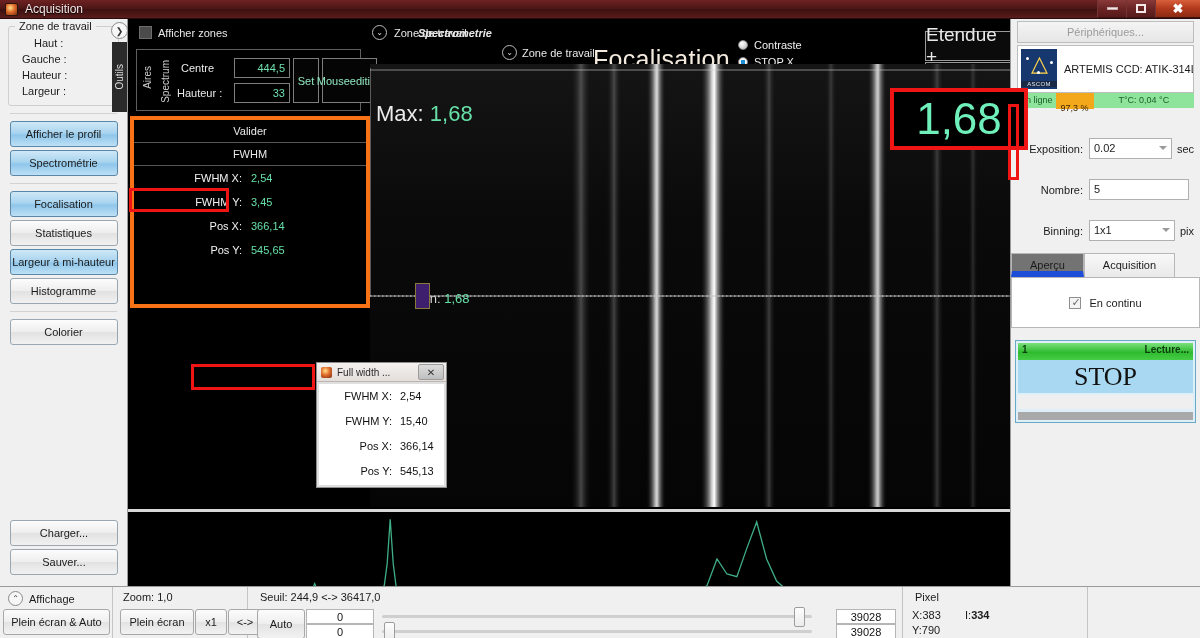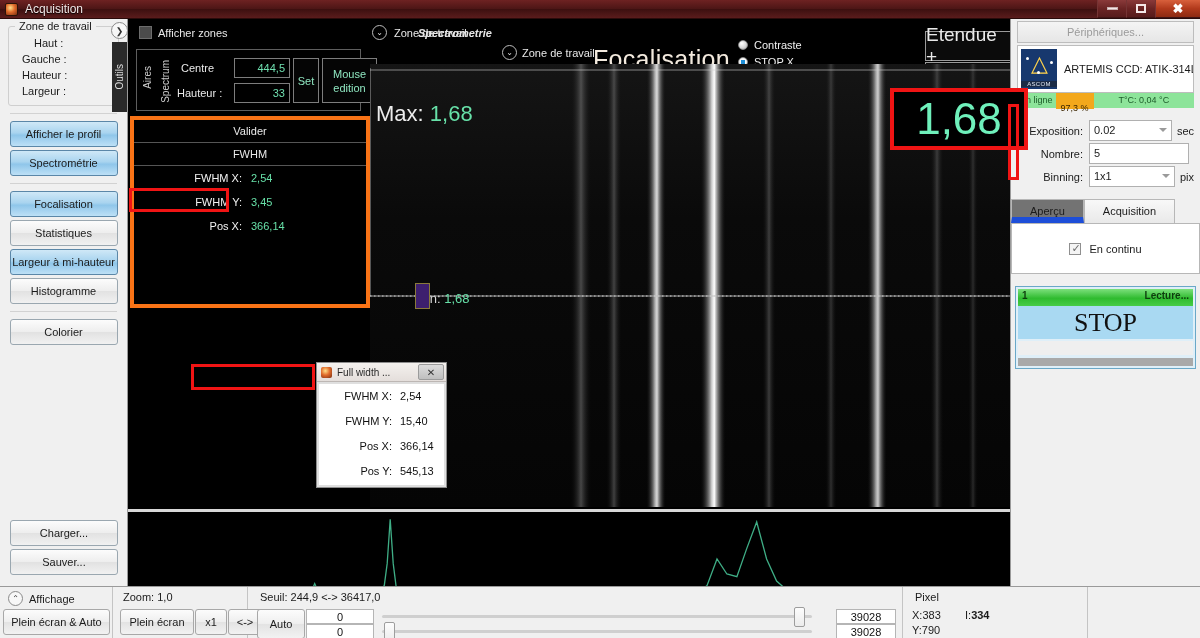--- a/index.html
+++ b/index.html
@@ -253,21 +253,21 @@
   .ascom .tag {
     position: absolute; bottom: 2px; left: 0; width: 100%; text-align: center;
     font-size: 6px; color: #dfe6f2; background: #1b2b46; letter-spacing: .3px;
   }
   .ascom .d { position: absolute; width: 3px; height: 3px; border-radius: 50%; background: #fff; }
   .devname { font-size: 11px; color: #1b1b1b; margin-left: 7px; white-space: nowrap; overflow: hidden; }
   .statusrow { margin: 0 6px; height: 15px; display: flex; font-size: 9px; }
   .st-green { background: #8de49a; color: #1d5c2a; padding: 0 3px; line-height: 15px; }
   .st-orange { background: #f3a81c; color: #3d2600; padding: 8px 5px; line-height: 15px; }
   .st-temp { background: #8de49a; color: #1d5c2a; flex: 1; text-align: center; line-height: 15px; }
-  .frow { display: flex; align-items: center; margin: 2px 6px 0 6px; font-size: 11px; color: #1b1b1b; }
+  .frow { display: flex; align-items: center; margin: 20px 6px 0 6px; font-size: 11px; color: #1b1b1b; }
   .frow .lab { width: 66px; text-align: right; margin-right: 6px; }
   .fin {
     flex: 1; height: 21px; border: 1px solid #b0b0b0; background: #fff;
     font-size: 11px; line-height: 19px; padding-left: 4px; position: relative;
   }
   .fin .arr {
     position: absolute; right: 4px; top: 7px; width: 0; height: 0;
     border-left: 4px solid transparent; border-right: 4px solid transparent;
     border-top: 4px solid #9a9a9a;
   }
@@ -406,21 +406,21 @@
     <div style="position:absolute; left:394px; top:28px; color:#e8e8e8; font-size:11px">Zone de travail</div>
 
     <div class="specpanel">
       <div class="vlabel" style="left:5px; top:16px">Aires</div>
       <div class="vlabel" style="left:23px; top:10px">Spectrum</div>
       <div class="cell-lbl" style="left:44px; top:12px">Centre</div>
       <div class="cell-lbl" style="left:40px; top:37px">Hauteur :</div>
       <div class="num-box" style="left:97px; top:8px; width:56px">444,5</div>
       <div class="num-box" style="left:97px; top:33px; width:56px">33</div>
       <div class="dk-btn" style="left:156px; top:8px; width:26px; height:45px">Set</div>
-      <div class="dk-btn" style="left:185px; top:8px; width:55px; height:45px; flex-direction:column; line-height:14px">
+      <div class="dk-btn" style="left:185px; top:8px; width:55px; height:45px; flex-direction:row; line-height:14px">
         <span>Mouse</span>
         <span>edition</span>
       </div>
     </div>
 
     <div class="effacer">Effacer</div>
 
     <div class="focal-title">Focalisation</div>
 
     <div class="radios">
@@ -445,20 +445,23 @@
       <div class="fw-hdr">Valider</div>
       <div class="fw-hdr">FWHM</div>
       <div class="fw-row">
         <span class="fw-k">FWHM X:</span><span class="fw-v">2,54</span>
       </div>
       <div class="fw-row">
         <span class="fw-k">FWHM Y:</span><span class="fw-v">3,45</span>
       </div>
       <div class="fw-row">
         <span class="fw-k">Pos X:</span><span class="fw-v">366,14</span>
+      </div>
+      <div class="fw-row">
+        <span class="fw-k">Pos Y:</span><span class="fw-v">545,65</span>
       </div>
     </div>
     <div class="redbox1"></div>
 
     <div class="imgview">
       <svg width="640" height="443">
         <defs>
           <linearGradient id="bgv" x1="0" y1="0" x2="0" y2="1">
             <stop offset="0%" stop-color="#151515"></stop>
               <stop offset="35%" stop-color="#0a0a0a"></stop>

